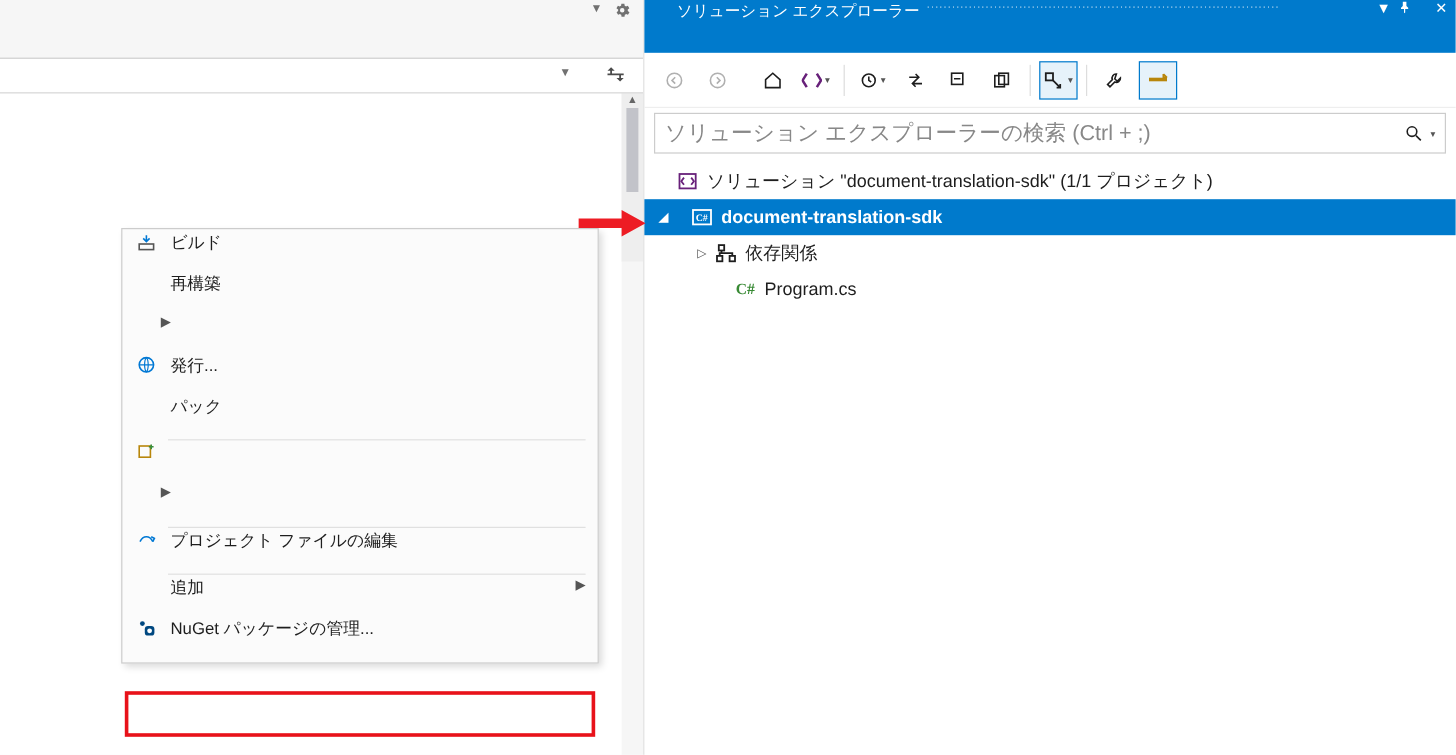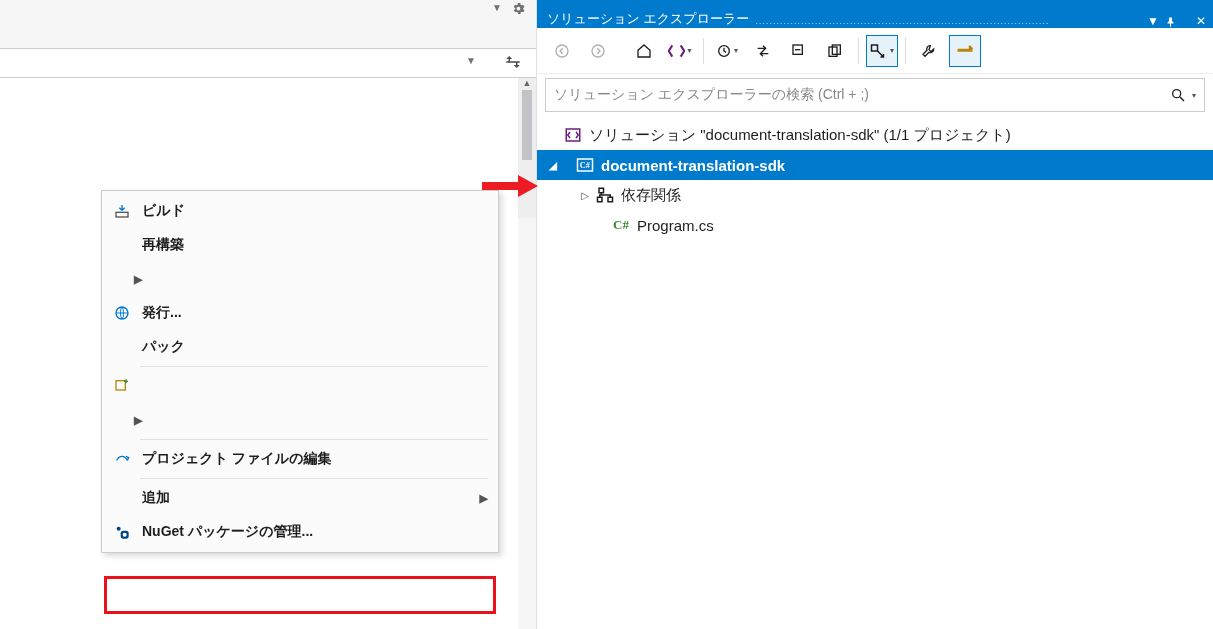--- a/index.html
+++ b/index.html
@@ -79,27 +79,26 @@
     position: absolute;
     left: 101px; top: 190px;
     width: 398px;
     background: #fbfbfb;
     border: 1px solid #ccc;
     box-shadow: 3px 3px 6px rgba(0,0,0,0.15);
     padding: 3px 2px;
   }
   .menu-item {
     display: flex;
-    align-items: center;
+    align-items: flex-start;
     height: 34px;
     padding: 0 8px 0 6px;
     cursor: default;
     color: #1e1e1e;
     position: relative;
-    font-weight: bold;
   }
   .menu-item .mi-icon {
     width: 24px;
     display: flex;
     justify-content: center;
     color: #555;
     font-size: 15px;
   }
   .menu-item .mi-label {
     flex: 1;
@@ -121,26 +120,26 @@
   }
 
   
   .sxplorer {
     position: absolute;
     left: 536px; top: 0; right: 0; height: 629px;
     background: #fff;
     border-left: 1px solid #e0e0e0;
   }
   .sx-title {
-    height: 28px;
+    height: 44px;
     background: #007acc;
     color: #fff;
     display: flex;
-    align-items: flex-end;
-    padding-left: 10px;
+    align-items: flex-start;
+    padding-left: 27px;
     font-size: 13px;
   }
   .sx-title .dots {
     flex: 1;
     overflow: hidden;
     color: rgba(255,255,255,0.7);
     letter-spacing: 1px;
     font-size: 9px;
     padding-left: 6px;
     white-space: nowrap;
@@ -176,21 +175,21 @@
 
   .sx-search {
     height: 34px;
     margin: 4px 8px;
     border: 1px solid #ccc;
     display: flex;
     align-items: center;
     padding: 0 8px;
     color: #888;
   }
-  .sx-search .placeholder { flex: 1; font-size: 14px; }
+  .sx-search .placeholder { flex: 1; font-size: 18px; }
   .sx-search .search-caret { font-size: 8px; margin-left: 6px; color: #555; }
 
   .sx-tree {
     padding-top: 4px;
   }
   .tree-row {
     height: 30px;
     display: flex;
     align-items: center;
     padding-left: 8px;

